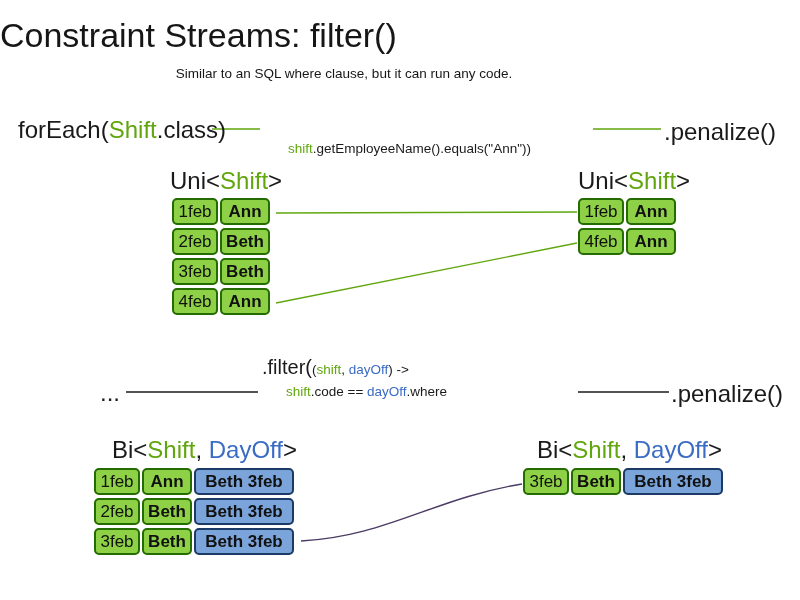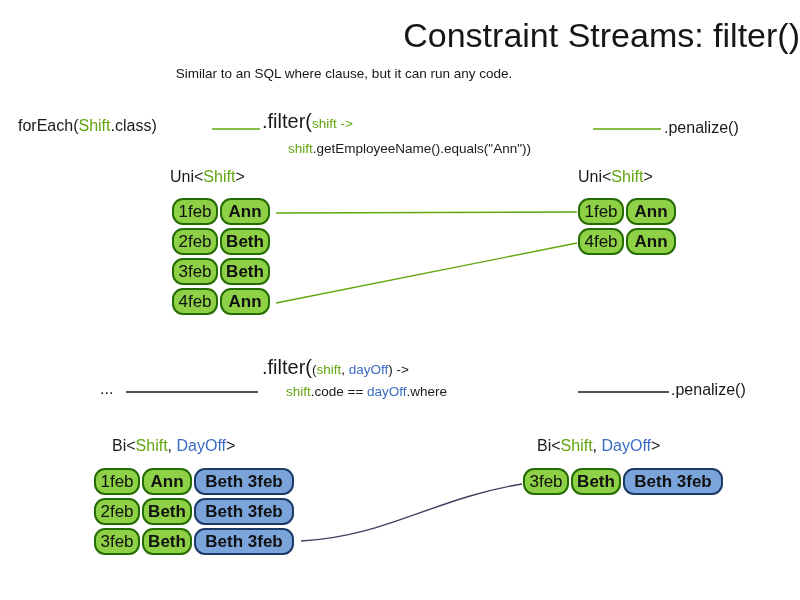--- a/index.html
+++ b/index.html
@@ -6,33 +6,33 @@
   html,body { background:#fff; }
   body { font-family:"Liberation Sans", sans-serif; color:#1a1a1a; }
   .canvas { position:relative; width:800px; height:600px; background:#fff; overflow:hidden; }
   .abs { position:absolute; }
   .connectors { left:0; top:0; pointer-events:none; }
   .connectors line, .connectors path { fill:none; stroke-width:1.4px; }
   .ln-green  { stroke: var(--green, #61a60e); }
   .ln-dark   { stroke: var(--line_dark, #1a1a1a); }
   .ln-purple { stroke: var(--line_purple, #4a3a63); stroke-width:1.6px; }
 
-  .title { left:0; top:16px; width:800px; text-align:right; font-size:34px; font-weight:400; color:#161616; }
+  .title { left:0; top:16px; width:800px; text-align:left; font-size:34px; font-weight:400; color:#161616; }
   .subtitle { left:0; top:66px; width:688px; text-align:center; font-size:13.5px; color:#161616; }
 
-  .big   { font-size:16px; line-height:1.2; white-space:nowrap; }
+  .big   { font-size:24px; line-height:1.2; white-space:nowrap; }
   .small { font-size:13.5px; line-height:1.2; white-space:nowrap; }
   .code-line .big-inline { font-size:20px; }
   .green-t  { color: var(--green, #61a60e); }
   .blue-t   { color: var(--blue, #3b6cc4); }
   .orange-t { color: var(--orange, #c45a10); }
 
   .trow { display:flex; margin-bottom:3px; }
   .cell { display:flex; align-items:center; justify-content:center;
-          height:27px; font-size:17px; border-radius:11px; margin-right:2px;
+          height:27px; font-size:17px; border-radius:5px; margin-right:2px;
           border:2px solid transparent; color:#111; }
   .green-cell { background: var(--cell_green_bg, #8ed046); border-color: var(--cell_green_border, #246b00); }
   .blue-cell  { background: var(--cell_blue_bg, #7aa4da); border-color: var(--cell_blue_border, #1c3a66); }
   .date-cell { width:46px; }
   .name-cell { width:50px;font-weight:bold; }
   .pair-cell { width:100px;font-weight:bold; }
 </style>
 </head>
 <body>
 
@@ -46,21 +46,20 @@
     <line class="ln-dark" x1="126" y1="392" x2="258" y2="392"></line>
     <line class="ln-dark" x1="578" y1="392" x2="669" y2="392"></line>
     <path class="ln-purple" d="M 301 541 C 385 537, 435 498, 522 484"></path>
   </svg>
 
   <div class="abs title">Constraint Streams: filter()</div>
   <div class="abs subtitle">Similar to an SQL where clause, but it can run any code.</div>
 
   <div class="abs big" style="left:18px;top:116px"><span>forEach(</span><span class="green-t">Shift</span><span>.class)</span></div>
 
-  <div class="abs code-line" style="left:262px;top:109px"><span class="big-inline big">.filter(</span><span class="small green-t">shift -&gt;</span></div>
 
   <div class="abs small" style="left:288px;top:141px"><span class="green-t">shift</span><span>.getEmployeeName().equals("Ann")</span><span class="big-inline">)</span></div>
 
   <div class="abs big" style="left:664px;top:118px">.penalize()</div>
 
   <div class="abs big" style="left:170px;top:167px"><span>Uni&lt;</span><span class="green-t">Shift</span><span>&gt;</span></div>
 
   <div class="abs big" style="left:578px;top:167px"><span>Uni&lt;</span><span class="green-t">Shift</span><span>&gt;</span></div>
 
   <div class="abs" style="left:172px;top:198px">

